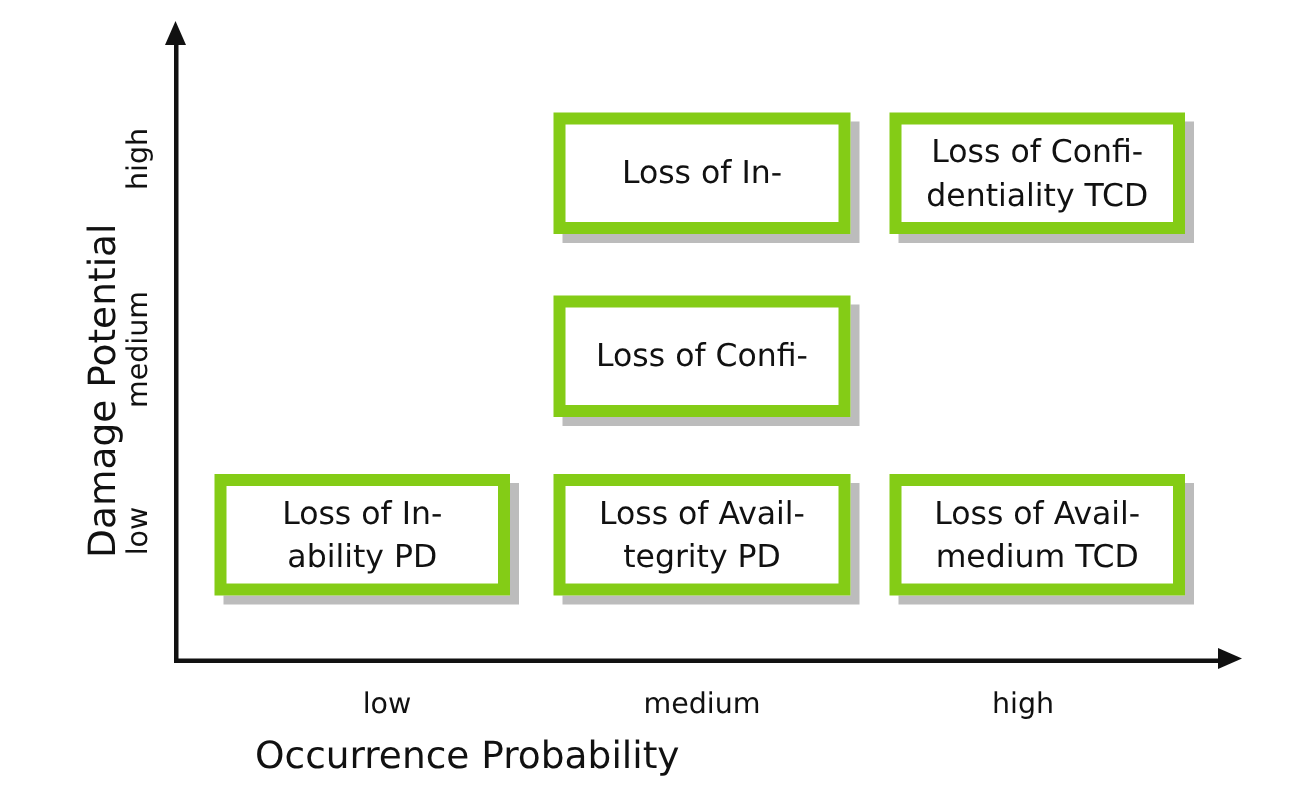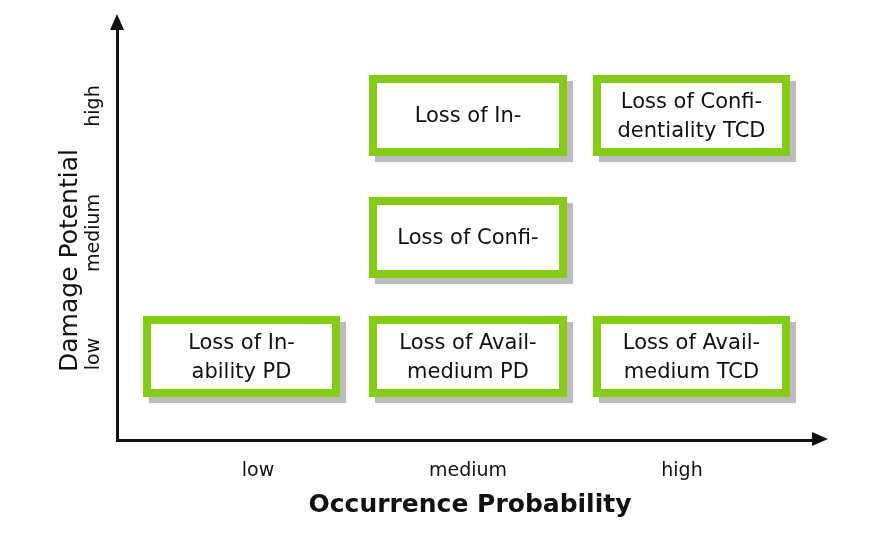--- a/index.html
+++ b/index.html
@@ -64,25 +64,23 @@
     color: #111111;
     transform: rotate(-90deg);
     transform-origin: center center;
     white-space: nowrap;
   }
   #x-axis-title {
     position: absolute;
     left: 170px;
     top: 489px;
     width: 600px;
-    text-align: center;
     font-size: 25px;
     color: #111111;
     white-space: nowrap;
-    font-weight: bold;
   }
 
   
   .y-tick {
     position: absolute;
     font-size: 19px;
     color: #111111;
     white-space: nowrap;
     transform: rotate(-90deg);
     transform-origin: center center;
@@ -168,20 +166,20 @@
   <div class="risk-box col-medium row-medium">
     <span class="line1">Loss of Confi-</span>
   </div>
 
   <div class="risk-box col-low row-low">
     <span class="line1">Loss of In-</span>
     <span class="line2">ability PD</span>
   </div>
   <div class="risk-box col-medium row-low">
     <span class="line1">Loss of Avail-</span>
-    <span class="line2">medium PD</span>
+    <span class="line2">tegrity PD</span>
   </div>
   <div class="risk-box col-high row-low">
     <span class="line1">Loss of Avail-</span>
     <span class="line2">medium TCD</span>
   </div>
 
 </div>
 
 </body></html>

